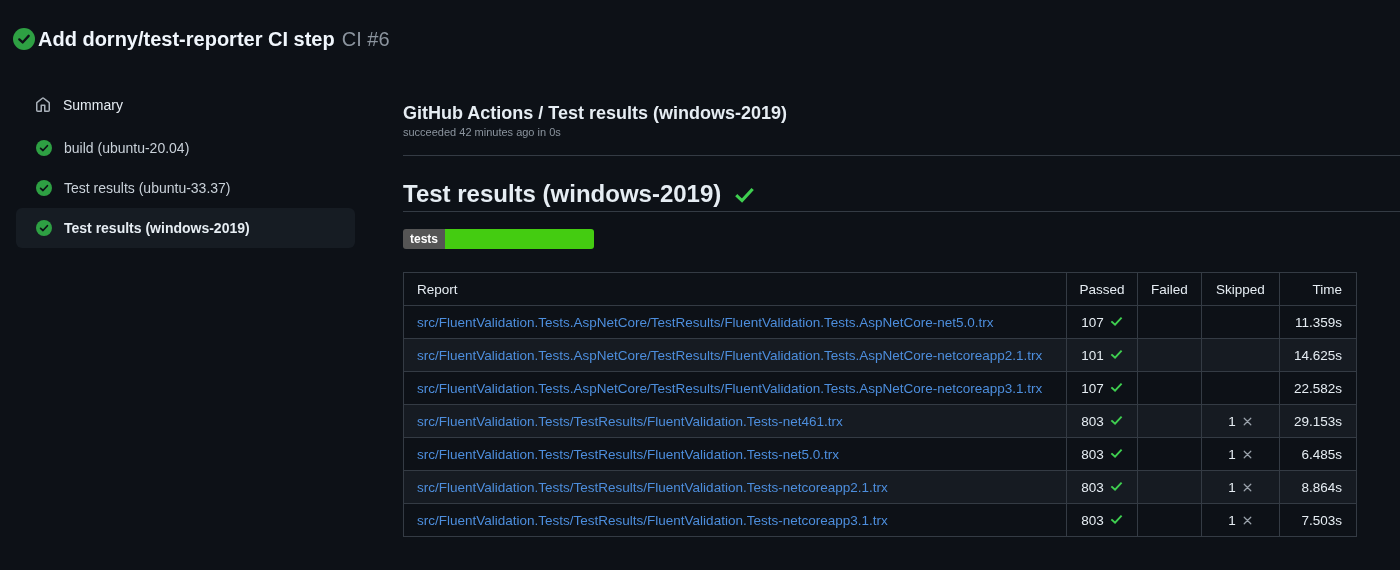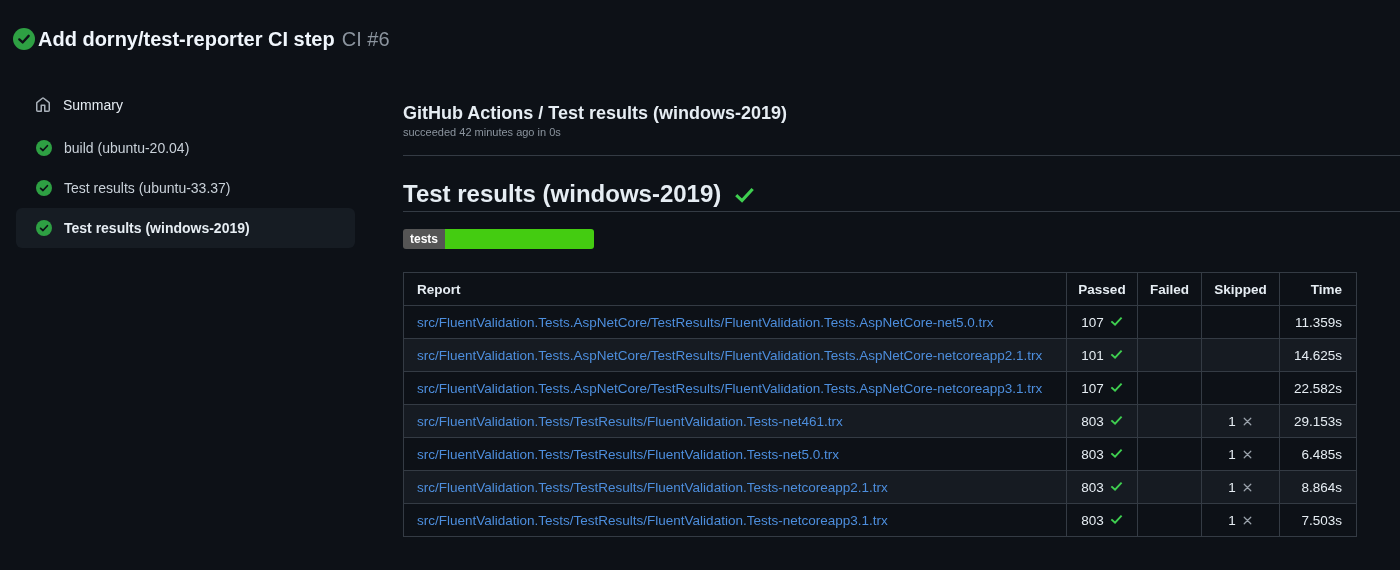--- a/index.html
+++ b/index.html
@@ -69,21 +69,21 @@
   
   .results-table {
     position: absolute; top: 272px; left: 403px;
     width: 953px; border-collapse: collapse; table-layout: fixed;
     font-size: 13.5px;
   }
   .results-table th, .results-table td {
     border: 1px solid var(--border, #343b44);
     height: 33px; padding: 0; white-space: nowrap; overflow: hidden;
   }
-  .results-table th { font-weight: 700; color: #e6edf3; }
+  .results-table th { font-weight: 400; color: #e6edf3; }
   .results-table tbody tr:nth-child(even) td { background: var(--row-alt-bg, #161b22); }
   .col-report { text-align: left; padding-left: 13px !important; }
   .col-passed, .col-failed, .col-skipped { text-align: center; }
   .col-time { text-align: right; padding-right: 14px !important; }
   td.col-report a { color: var(--link-blue, #4d8edd); text-decoration: none; cursor: pointer; }
   .cell-num { color: #e6edf3; }
   .mini-icon { display: inline-block; vertical-align: -1px; margin-left: 6px; }
 </style>
 </head>
 <body>

